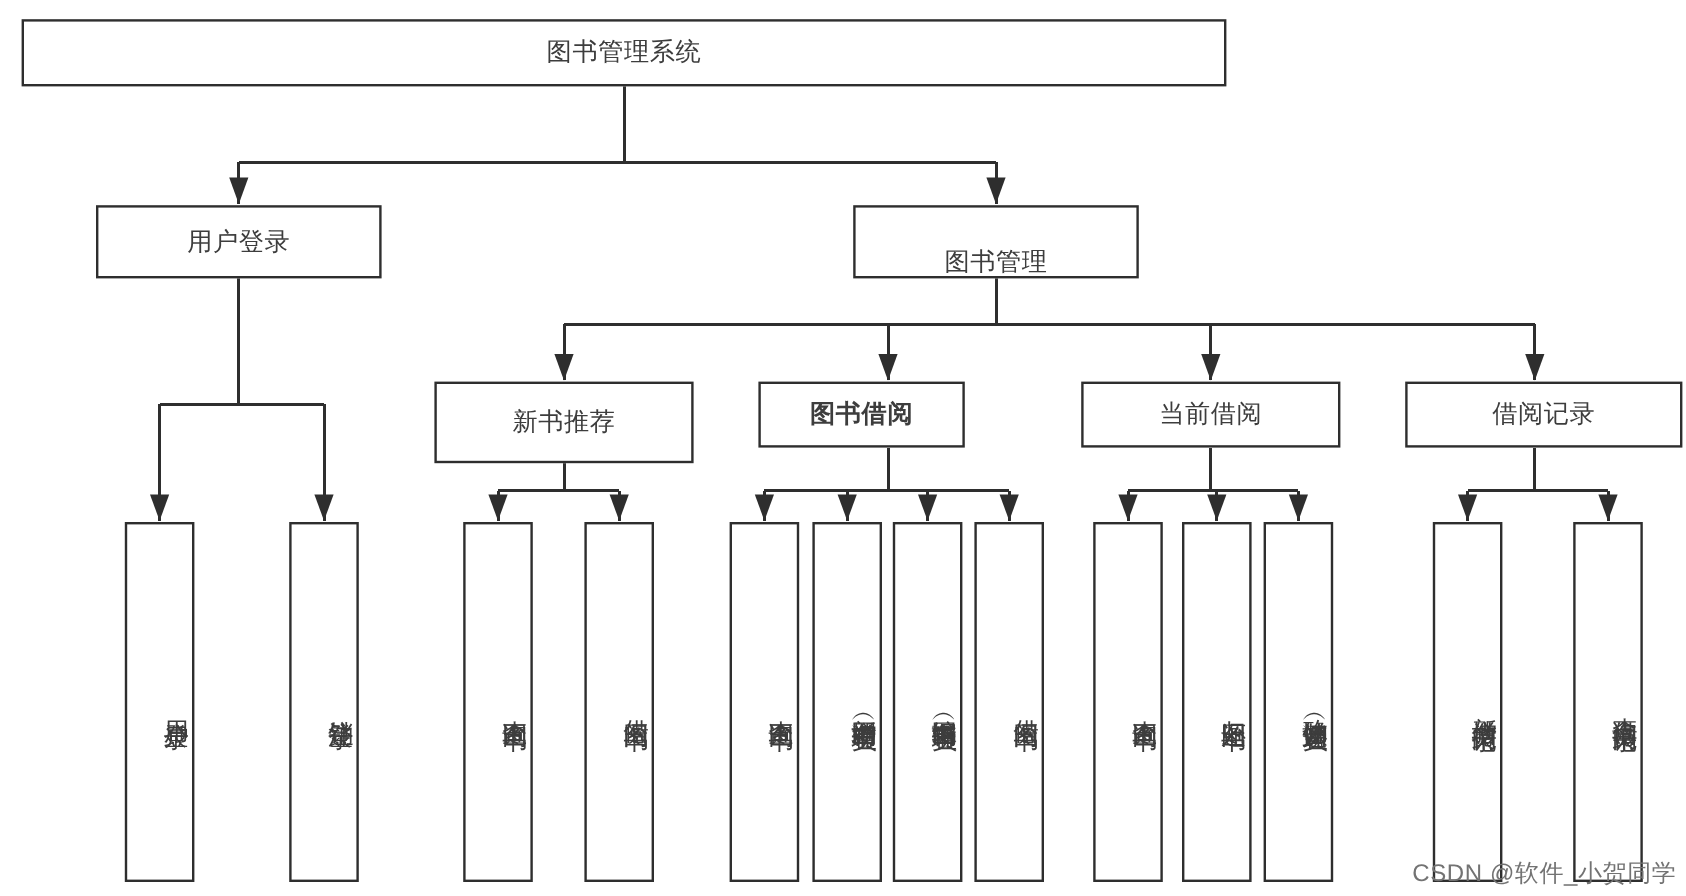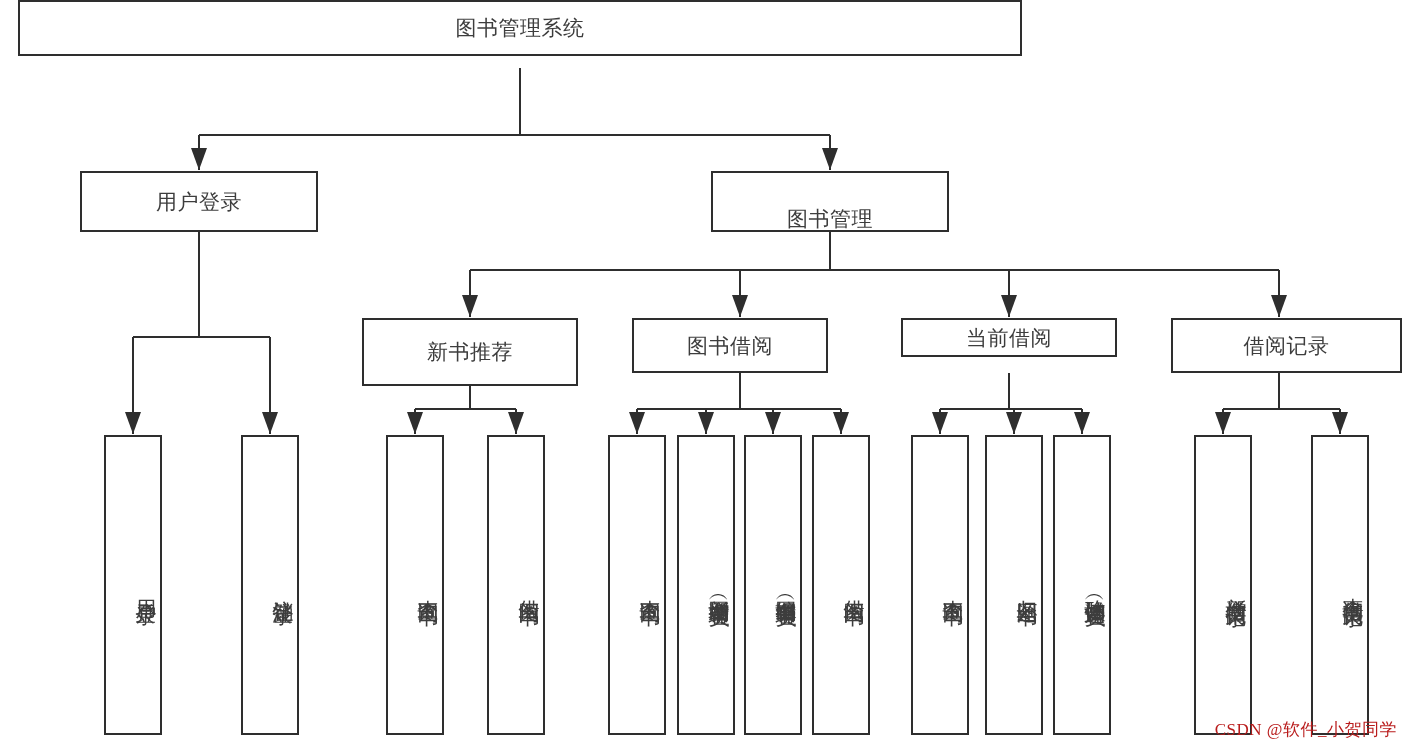--- a/index.html
+++ b/index.html
@@ -56,25 +56,25 @@
     letter-spacing: 2px;
     display: block;
   }
   .node.vertical.tall .vtext {
     letter-spacing: 1px;
   }
   #watermark {
     position: absolute;
     right: 8px;
     bottom: 6px;
-    font-size: 17px;
-    color: #b91c1c;
+    font-size: 20px;
+    color: #737373;
     letter-spacing: 0.5px;
     white-space: nowrap;
-    font-family: Liberation Serif, serif;
+    font-family: Liberation Sans, sans-serif;
   }
 </style>
 </head>
 <body>
 
 <div id="canvas">
   <svg id="edges" viewBox="0 0 1405 747" xmlns="http://www.w3.org/2000/svg">
       <line x1="520" y1="68" x2="520" y2="135" stroke="#2e2e2e" stroke-width="2.5" shape-rendering="crispEdges"></line>
       <line x1="199" y1="135" x2="830" y2="135" stroke="#2e2e2e" stroke-width="2.5" shape-rendering="crispEdges"></line>
       <line x1="199" y1="135" x2="199" y2="170" stroke="#2e2e2e" stroke-width="2.5" shape-rendering="crispEdges"></line>
@@ -122,36 +122,36 @@
       <line x1="1082" y1="409" x2="1082" y2="434" stroke="#2e2e2e" stroke-width="2.5" shape-rendering="crispEdges"></line>
       <polygon points="1074,412 1090,412 1082,434" fill="#2e2e2e"></polygon>
       <line x1="1279" y1="373" x2="1279" y2="409" stroke="#2e2e2e" stroke-width="2.5" shape-rendering="crispEdges"></line>
       <line x1="1223" y1="409" x2="1340" y2="409" stroke="#2e2e2e" stroke-width="2.5" shape-rendering="crispEdges"></line>
       <line x1="1223" y1="409" x2="1223" y2="434" stroke="#2e2e2e" stroke-width="2.5" shape-rendering="crispEdges"></line>
       <polygon points="1215,412 1231,412 1223,434" fill="#2e2e2e"></polygon>
       <line x1="1340" y1="409" x2="1340" y2="434" stroke="#2e2e2e" stroke-width="2.5" shape-rendering="crispEdges"></line>
       <polygon points="1332,412 1348,412 1340,434" fill="#2e2e2e"></polygon>
     </svg>
   <div id="nodes">
-      <div class="node horizontal" style="left: 18px; top: 0; width: 1004px; height: 56px;">
+      <div class="node horizontal" style="left: 18px; top: 16px; width: 1004px; height: 56px;">
         <span>图书管理系统</span>
       </div>
       <div class="node horizontal" style="left: 80px; top: 171px; width: 238px; height: 61px;">
         <span>用户登录</span>
       </div>
       <div class="node horizontal" style="left: 711px; top: 171px; width: 238px; height: 61px; align-items: flex-end;">
         <span>图书管理</span>
       </div>
       <div class="node horizontal" style="left: 362px; top: 318px; width: 216px; height: 68px;">
         <span>新书推荐</span>
       </div>
-      <div class="node horizontal" style="left: 632px; top: 318px; width: 196px; height: 55px;">
+      <div class="node horizontal" style="left: 632px; top: 318px; width: 172px; height: 55px; font-weight: bold;">
         <span>图书借阅</span>
       </div>
-      <div class="node horizontal" style="left: 901px; top: 318px; width: 216px; height: 39px;">
+      <div class="node horizontal" style="left: 901px; top: 318px; width: 216px; height: 55px;">
         <span>当前借阅</span>
       </div>
       <div class="node horizontal" style="left: 1171px; top: 318px; width: 231px; height: 55px;">
         <span>借阅记录</span>
       </div>
       <div class="node vertical" style="left: 104px; top: 435px; width: 58px; height: 300px;">
         <span class="vtext">用户登录</span>
       </div>
       <div class="node vertical" style="left: 241px; top: 435px; width: 58px; height: 300px;">
         <span class="vtext">注销登录</span>

